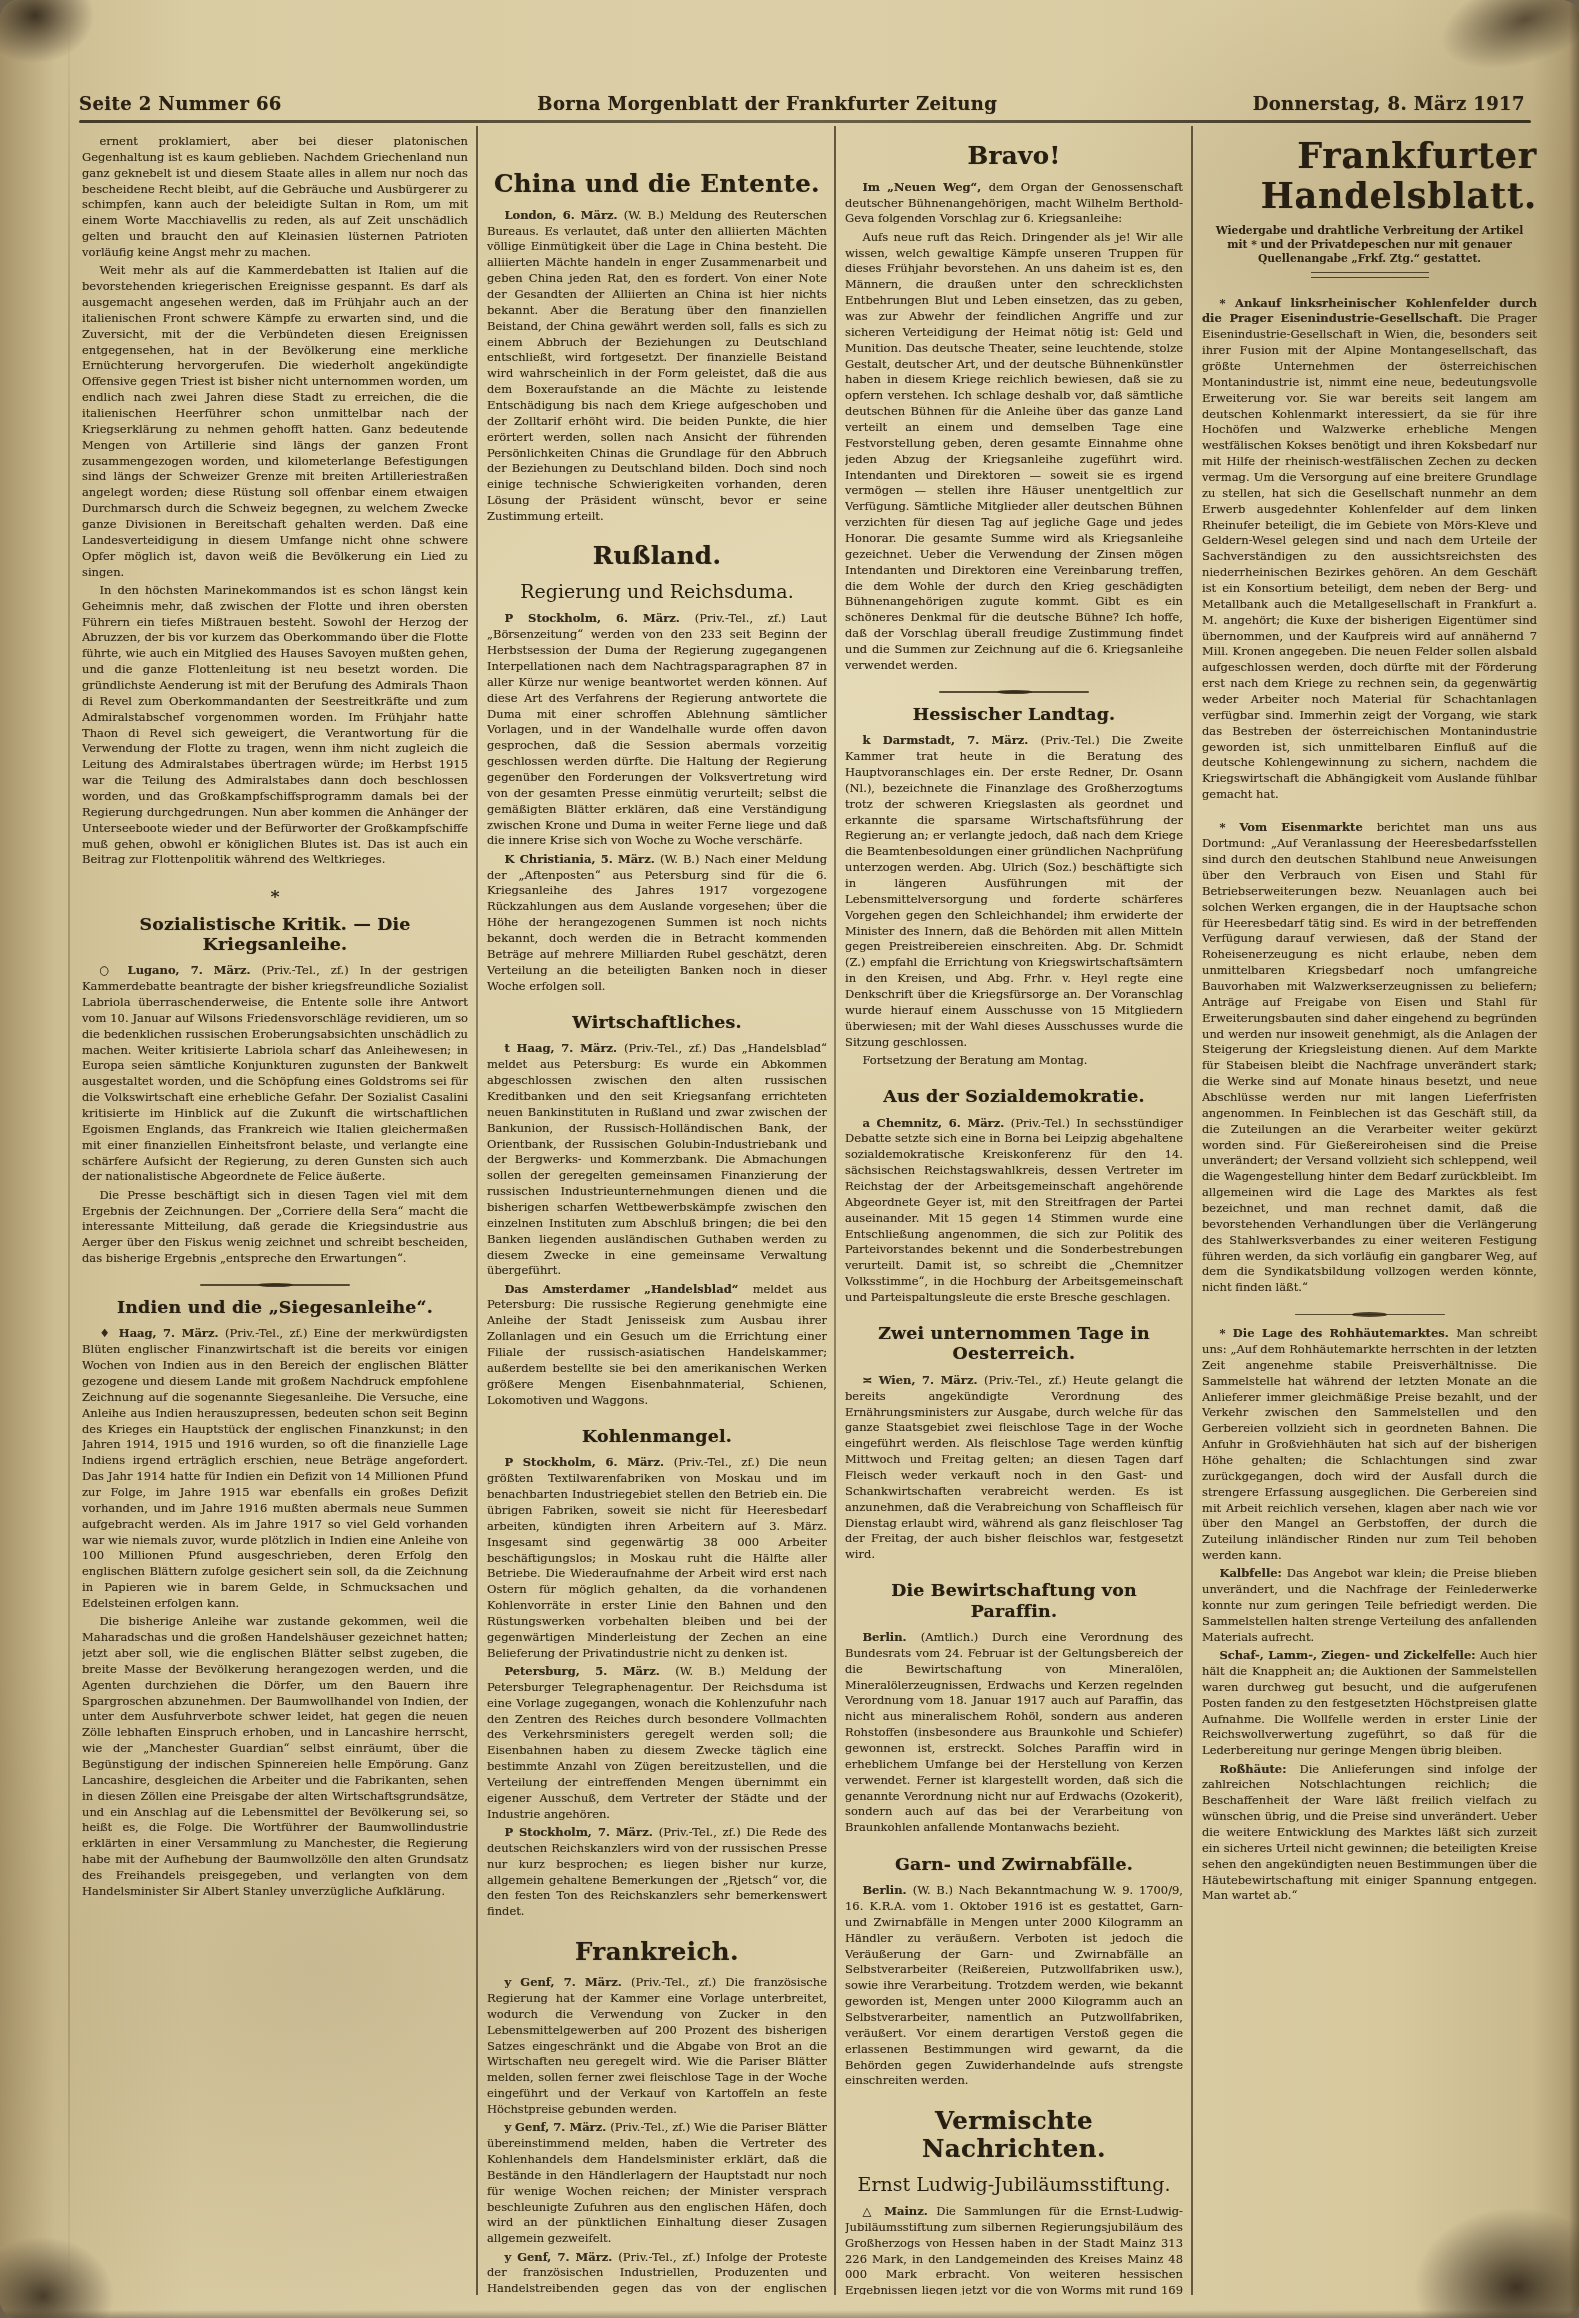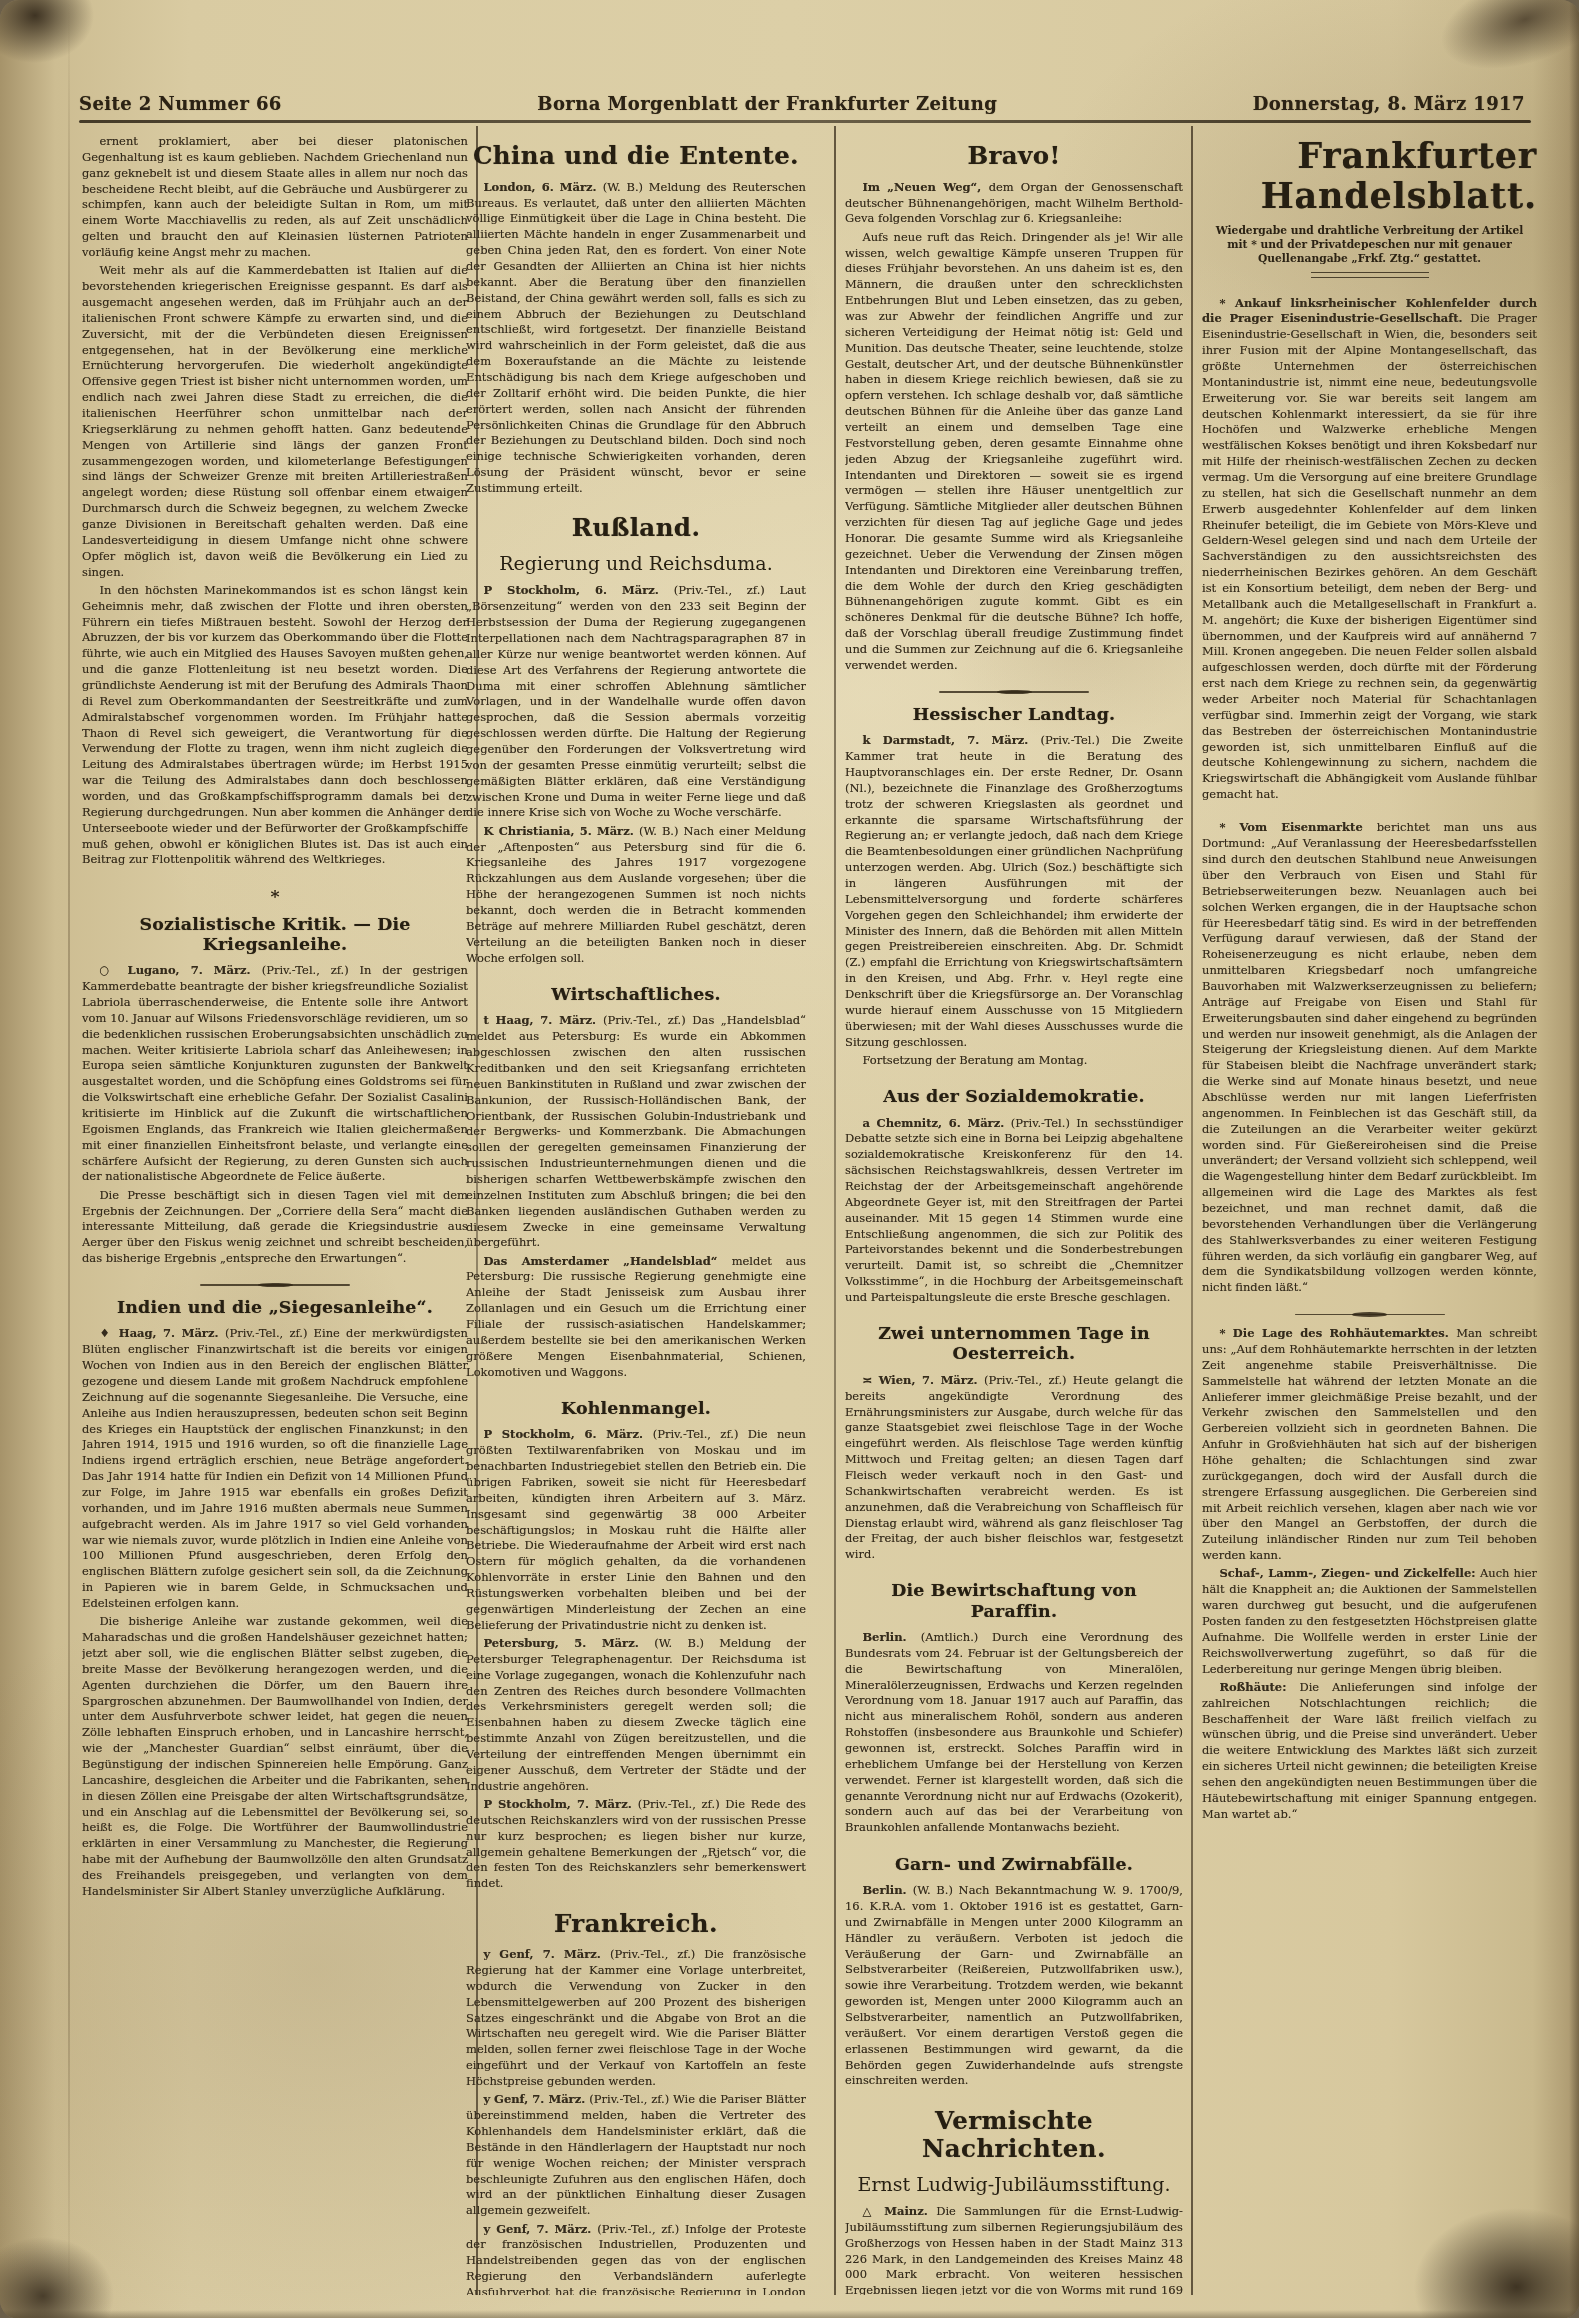--- a/index.html
+++ b/index.html
@@ -28,21 +28,21 @@
   .stain3{left:126px;top:1185px;width:284px;height:332px;background:radial-gradient(closest-side,rgba(120,96,58,.12),rgba(0,0,0,0));}
 
   
   .hdr{position:absolute;left:79px;right:55px;top:93px;display:flex;justify-content:space-between;align-items:baseline;}
   .hdr .h-item{font-weight:bold;font-size:18px;letter-spacing:0.4px;color:#2b2214;text-shadow:0 0 0.8px rgba(50,38,20,.55);}
   .hdr-rule{position:absolute;left:79px;right:49px;top:120px;height:3.2px;background:linear-gradient(90deg,rgba(44,35,20,.85),rgba(44,35,20,.65) 50%,rgba(44,35,20,.9));border-radius:1.6px;}
 
   
   .col{position:absolute;top:134px;bottom:24px;overflow:hidden;text-align:justify;}
   .col-1{left:82px;width:386px;}
-  .col-2{left:466px;width:340px;}
+  .col-2{left:487px;width:340px;margin-top:28px;}
   .col-3{left:845px;width:338px;}
   .col-4{left:1202px;width:335px;}
   .vdiv{position:absolute;top:126px;bottom:24px;width:1.6px;background:linear-gradient(rgba(58,46,28,.75),rgba(58,46,28,.45) 50%,rgba(58,46,28,.75));}
   .vd-1{left:476px;} .vd-2{left:834px;} .vd-3{left:1191px;}
 
   
   .sec{margin-bottom:17.4px;}
   .headline{font-weight:bold;text-align:center;color:#261f12;text-shadow:0 0 0.8px rgba(45,34,18,.6);line-height:1.15;margin:8px 0 9.5px;}
   .h-xl{font-size:24.5px;letter-spacing:0.4px;}
   .h-lg{font-size:17.4px;letter-spacing:0.2px;}
@@ -172,19 +172,20 @@
       </div>
       <div class="sec">
         <p class="para"><span class="lead">* Ankauf linksrheinischer Kohlenfelder durch die Prager Eisenindustrie-Gesellschaft. </span>Die Prager Eisenindustrie-Gesellschaft in Wien, die, besonders seit ihrer Fusion mit der Alpine Montangesellschaft, das größte Unternehmen der österreichischen Montanindustrie ist, nimmt eine neue, bedeutungsvolle Erweiterung vor. Sie war bereits seit langem am deutschen Kohlenmarkt interessiert, da sie für ihre Hochöfen und Walzwerke erhebliche Mengen westfälischen Kokses benötigt und ihren Koksbedarf nur mit Hilfe der rheinisch-westfälischen Zechen zu decken vermag. Um die Versorgung auf eine breitere Grundlage zu stellen, hat sich die Gesellschaft nunmehr an dem Erwerb ausgedehnter Kohlenfelder auf dem linken Rheinufer beteiligt, die im Gebiete von Mörs-Kleve und Geldern-Wesel gelegen sind und nach dem Urteile der Sachverständigen zu den aussichtsreichsten des niederrheinischen Bezirkes gehören. An dem Geschäft ist ein Konsortium beteiligt, dem neben der Berg- und Metallbank auch die Metallgesellschaft in Frankfurt a. M. angehört; die Kuxe der bisherigen Eigentümer sind übernommen, und der Kaufpreis wird auf annähernd 7 Mill. Kronen angegeben. Die neuen Felder sollen alsbald aufgeschlossen werden, doch dürfte mit der Förderung erst nach dem Kriege zu rechnen sein, da gegenwärtig weder Arbeiter noch Material für Schachtanlagen verfügbar sind. Immerhin zeigt der Vorgang, wie stark das Bestreben der österreichischen Montanindustrie geworden ist, sich unmittelbaren Einfluß auf die deutsche Kohlengewinnung zu sichern, nachdem die Kriegswirtschaft die Abhängigkeit vom Auslande fühlbar gemacht hat.</p>
       </div>
       <div class="sec">
         <p class="para"><span class="lead">* Vom Eisenmarkte </span>berichtet man uns aus Dortmund: „Auf Veranlassung der Heeresbedarfsstellen sind durch den deutschen Stahlbund neue Anweisungen über den Verbrauch von Eisen und Stahl für Betriebserweiterungen bezw. Neuanlagen auch bei solchen Werken ergangen, die in der Hauptsache schon für Heeresbedarf tätig sind. Es wird in der betreffenden Verfügung darauf verwiesen, daß der Stand der Roheisenerzeugung es nicht erlaube, neben dem unmittelbaren Kriegsbedarf noch umfangreiche Bauvorhaben mit Walzwerkserzeugnissen zu beliefern; Anträge auf Freigabe von Eisen und Stahl für Erweiterungsbauten sind daher eingehend zu begründen und werden nur insoweit genehmigt, als die Anlagen der Steigerung der Kriegsleistung dienen. Auf dem Markte für Stabeisen bleibt die Nachfrage unverändert stark; die Werke sind auf Monate hinaus besetzt, und neue Abschlüsse werden nur mit langen Lieferfristen angenommen. In Feinblechen ist das Geschäft still, da die Zuteilungen an die Verarbeiter weiter gekürzt worden sind. Für Gießereiroheisen sind die Preise unverändert; der Versand vollzieht sich schleppend, weil die Wagengestellung hinter dem Bedarf zurückbleibt. Im allgemeinen wird die Lage des Marktes als fest bezeichnet, und man rechnet damit, daß die bevorstehenden Verhandlungen über die Verlängerung des Stahlwerksverbandes zu einer weiteren Festigung führen werden, da sich vorläufig ein gangbarer Weg, auf dem die Syndikatsbildung vollzogen werden könnte, nicht finden läßt.“</p>
       </div>
       <div class="sec">
         <div class="sep-rule"></div>
         <p class="para"><span class="lead">* Die Lage des Rohhäutemarktes. </span>Man schreibt uns: „Auf dem Rohhäutemarkte herrschten in der letzten Zeit angenehme stabile Preisverhältnisse. Die Sammelstelle hat während der letzten Monate an die Anlieferer immer gleichmäßige Preise bezahlt, und der Verkehr zwischen den Sammelstellen und den Gerbereien vollzieht sich in geordneten Bahnen. Die Anfuhr in Großviehhäuten hat sich auf der bisherigen Höhe gehalten; die Schlachtungen sind zwar zurückgegangen, doch wird der Ausfall durch die strengere Erfassung ausgeglichen. Die Gerbereien sind mit Arbeit reichlich versehen, klagen aber nach wie vor über den Mangel an Gerbstoffen, der durch die Zuteilung inländischer Rinden nur zum Teil behoben werden kann.</p>
+        <p class="para"><span class="lead">Kalbfelle: </span>Das Angebot war klein; die Preise blieben unverändert, und die Nachfrage der Feinlederwerke konnte nur zum geringen Teile befriedigt werden. Die Sammelstellen halten strenge Verteilung des anfallenden Materials aufrecht.</p>
         <p class="para"><span class="lead">Schaf-, Lamm-, Ziegen- und Zickelfelle: </span>Auch hier hält die Knappheit an; die Auktionen der Sammelstellen waren durchweg gut besucht, und die aufgerufenen Posten fanden zu den festgesetzten Höchstpreisen glatte Aufnahme. Die Wollfelle werden in erster Linie der Reichswollverwertung zugeführt, so daß für die Lederbereitung nur geringe Mengen übrig bleiben.</p>
         <p class="para"><span class="lead">Roßhäute: </span>Die Anlieferungen sind infolge der zahlreichen Notschlachtungen reichlich; die Beschaffenheit der Ware läßt freilich vielfach zu wünschen übrig, und die Preise sind unverändert. Ueber die weitere Entwicklung des Marktes läßt sich zurzeit ein sicheres Urteil nicht gewinnen; die beteiligten Kreise sehen den angekündigten neuen Bestimmungen über die Häutebewirtschaftung mit einiger Spannung entgegen. Man wartet ab.“</p>
       </div>
     </div>
 
 </div>
 
 
 </body></html>

